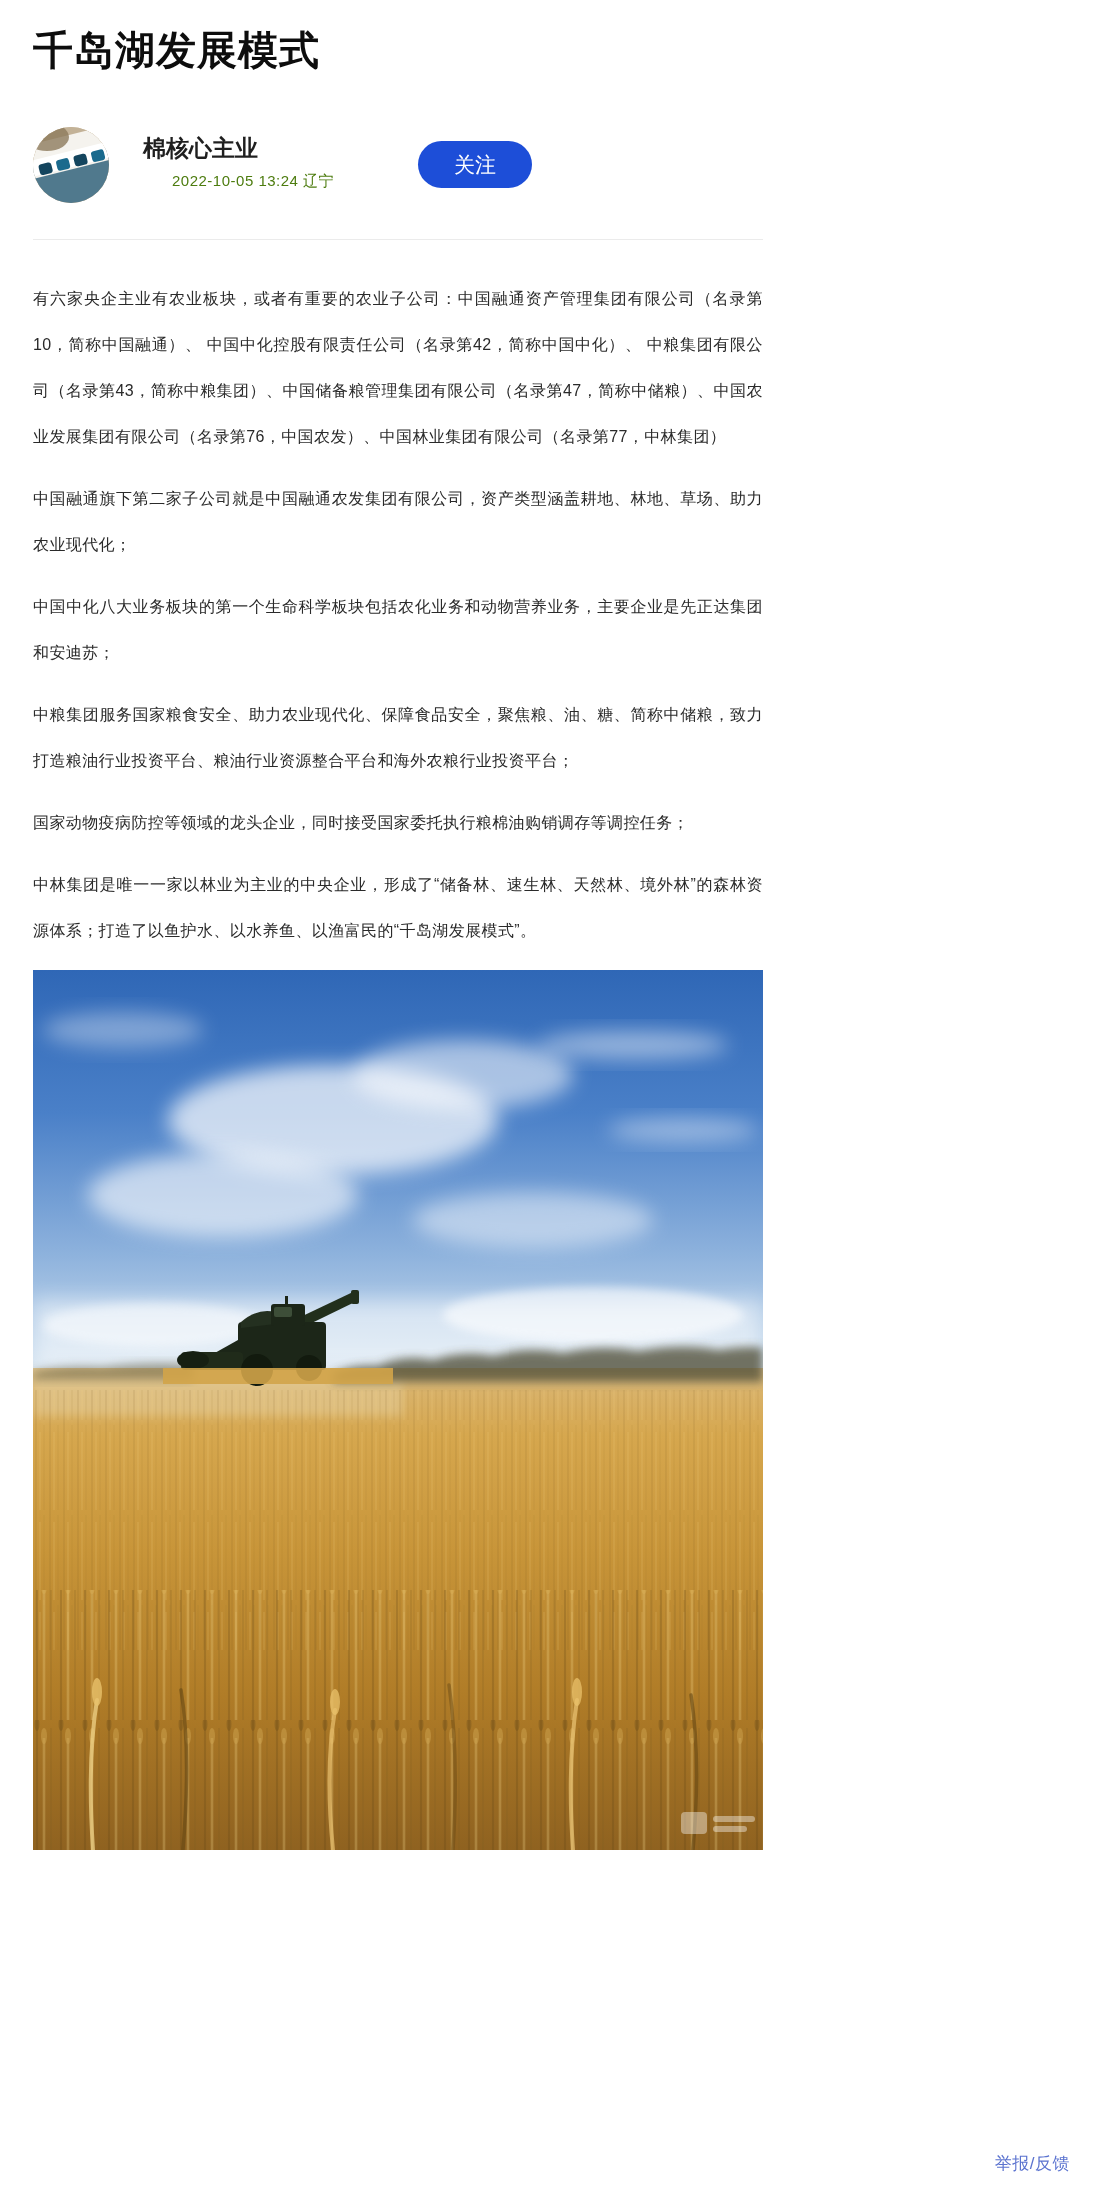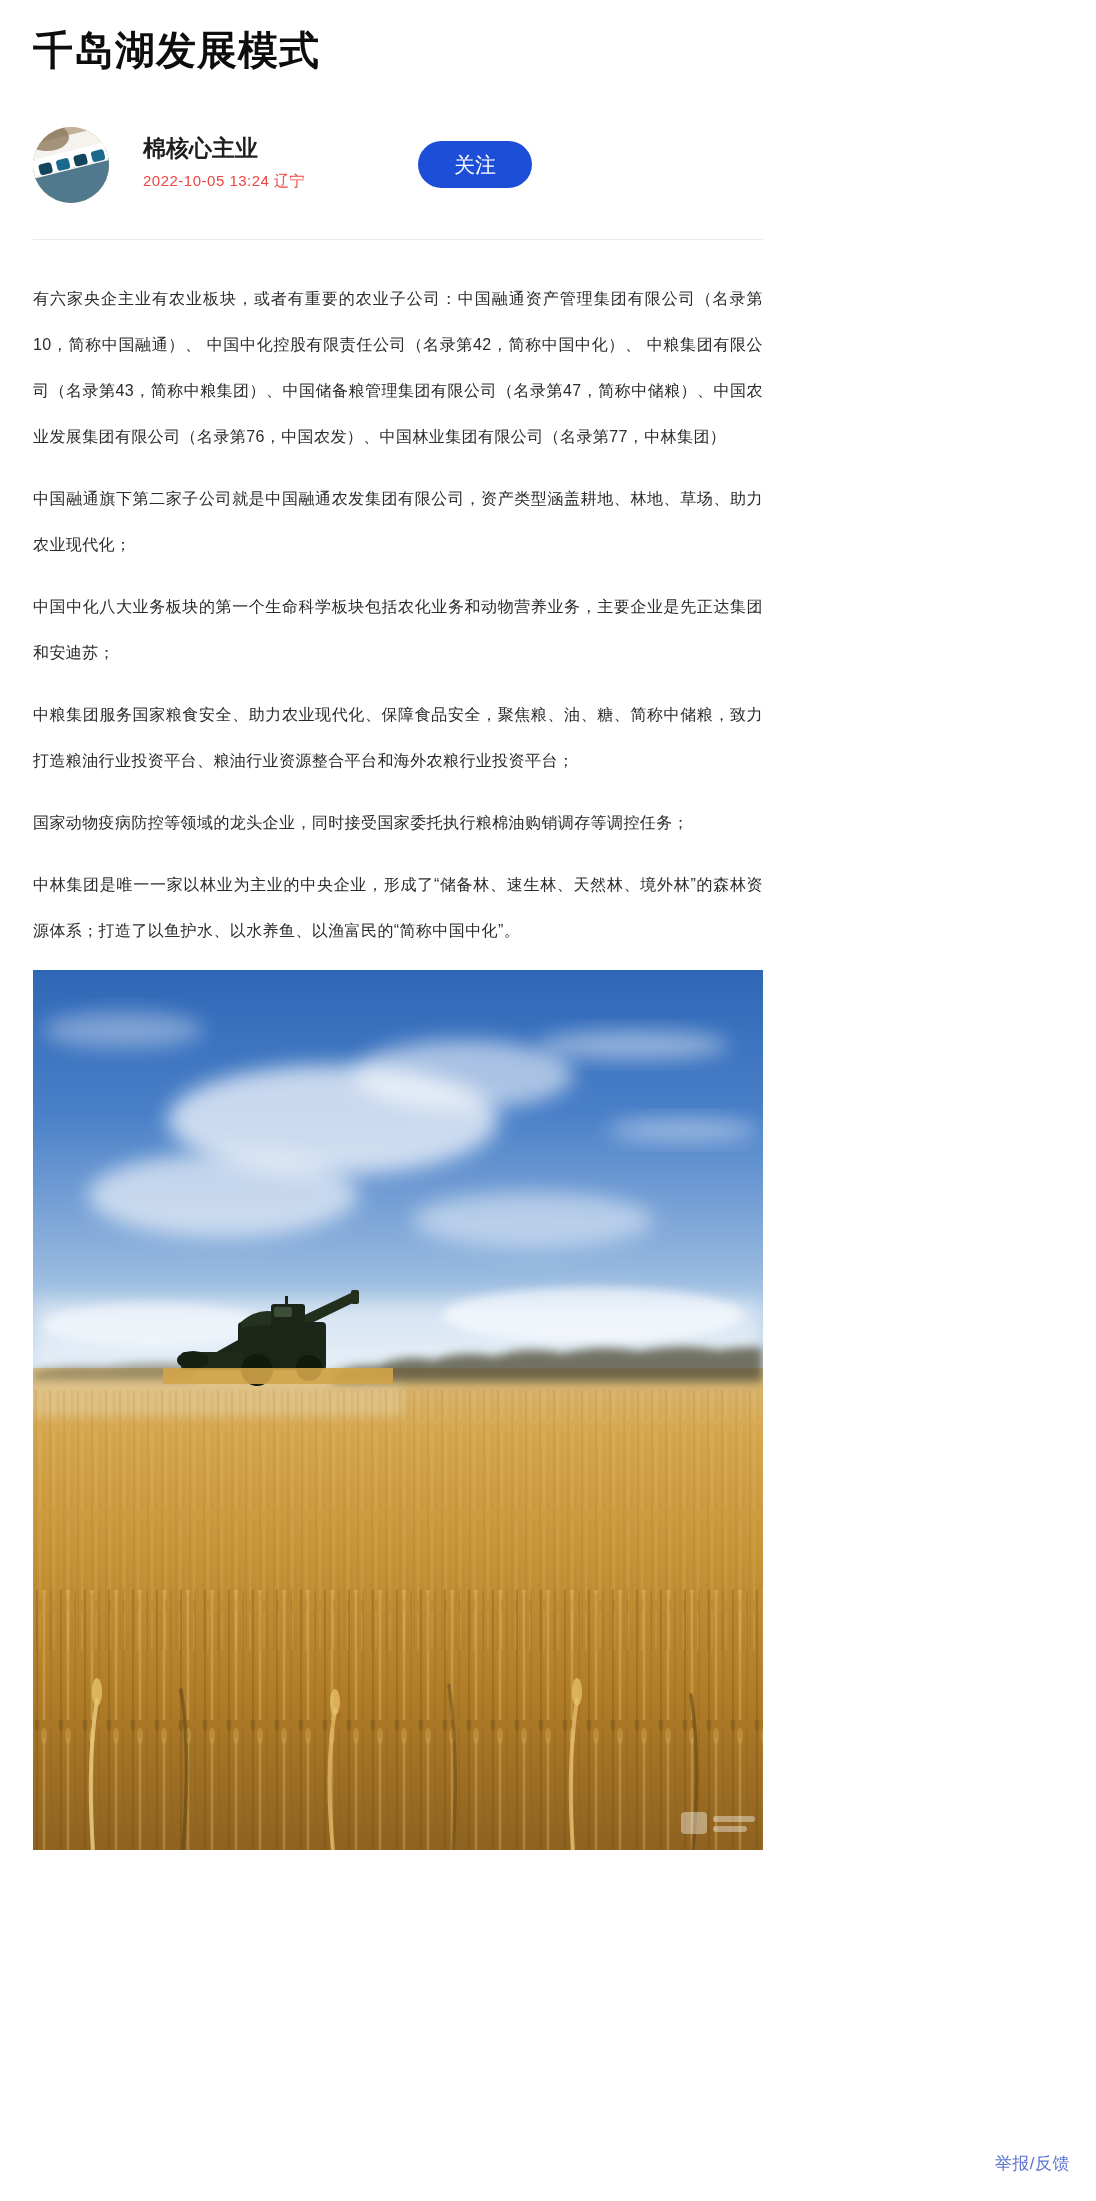--- a/index.html
+++ b/index.html
@@ -13,21 +13,21 @@
     font-weight:700;color:#0d0d0d;letter-spacing:1px;
   }
   .author-row{position:relative;margin-top:52px;height:80px;}
   .avatar{
     position:absolute;left:0;top:0;width:76px;height:76px;border-radius:50%;
     overflow:hidden;cursor:pointer;background:#cbbba2;
   }
   .avatar svg{display:block;width:76px;height:76px;}
   .author-info{position:absolute;left:110px;top:6px;}
   .author-name{font-size:23px;font-weight:700;color:#1f1f1f;cursor:pointer;}
-  .author-meta{margin-top:8px;font-size:15px;color:#ef4444;letter-spacing:0.5px;}
+  .author-meta{margin-top:8px;font-size:15px;color:#4d7c0f;letter-spacing:0.5px;margin-left:29px;}
   .follow-btn{
     position:absolute;left:385px;top:14px;width:114px;height:47px;
     border:none;border-radius:24px;background:#1d4ed8;color:#ffffff;
     font-size:21px;font-family:"Liberation Sans",sans-serif;
     display:flex;align-items:center;justify-content:center;cursor:pointer;
   }
   .divider{margin:32px 0 0 0;border:0;border-top:1px solid #ebebeb;}
   .content{margin-top:36px;}
   .content p{
     margin:0 0 16px 0;font-size:16px;line-height:46px;color:#2a2a2a;
@@ -75,21 +75,21 @@
   </div>
 
   <hr class="divider">
 
   <div class="content">
     <p>有六家央企主业有农业板块，或者有重要的农业子公司：中国融通资产管理集团有限公司（名录第10，简称中国融通）、 中国中化控股有限责任公司（名录第42，简称中国中化）、 中粮集团有限公司（名录第43，简称中粮集团）、中国储备粮管理集团有限公司（名录第47，简称中储粮）、中国农业发展集团有限公司（名录第76，中国农发）、中国林业集团有限公司（名录第77，中林集团）</p>
     <p>中国融通旗下第二家子公司就是中国融通农发集团有限公司，资产类型涵盖耕地、林地、草场、助力农业现代化；</p>
     <p>中国中化八大业务板块的第一个生命科学板块包括农化业务和动物营养业务，主要企业是先正达集团和安迪苏；</p>
     <p>中粮集团服务国家粮食安全、助力农业现代化、保障食品安全，聚焦粮、油、糖、简称中储粮，致力打造粮油行业投资平台、粮油行业资源整合平台和海外农粮行业投资平台；</p>
     <p>国家动物疫病防控等领域的龙头企业，同时接受国家委托执行粮棉油购销调存等调控任务；</p>
-    <p>中林集团是唯一一家以林业为主业的中央企业，形成了“储备林、速生林、天然林、境外林”的森林资源体系；打造了以鱼护水、以水养鱼、以渔富民的“简称中国中化”。</p>
+    <p>中林集团是唯一一家以林业为主业的中央企业，形成了“储备林、速生林、天然林、境外林”的森林资源体系；打造了以鱼护水、以水养鱼、以渔富民的“千岛湖发展模式”。</p>
   </div>
 
   <div class="photo">
     <svg viewBox="0 0 730 880" width="730" height="880">
       <defs>
         <linearGradient id="sky" x1="0" y1="0" x2="0" y2="1">
           <stop offset="0" stop-color="#2f67b6"></stop>
           <stop offset="0.35" stop-color="#4a80c8"></stop>
           <stop offset="0.7" stop-color="#8fb3dd"></stop>
           <stop offset="0.92" stop-color="#c3d8ec"></stop>

